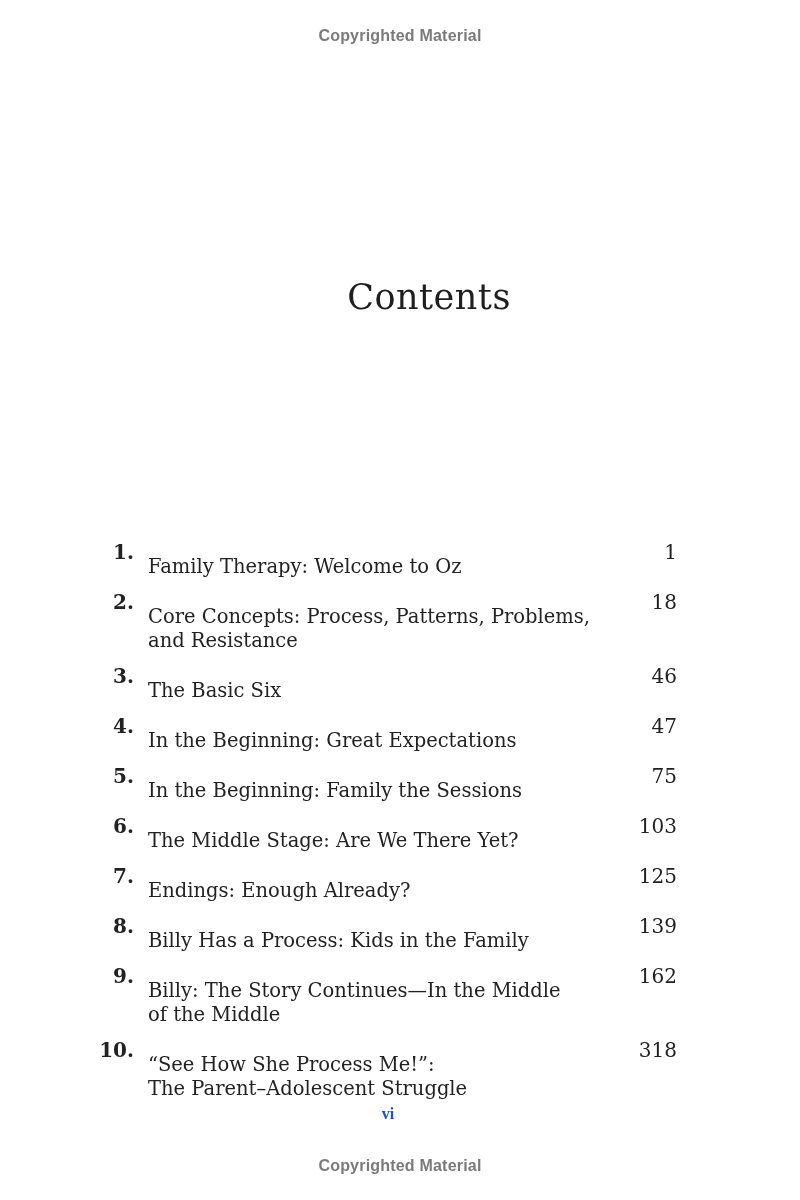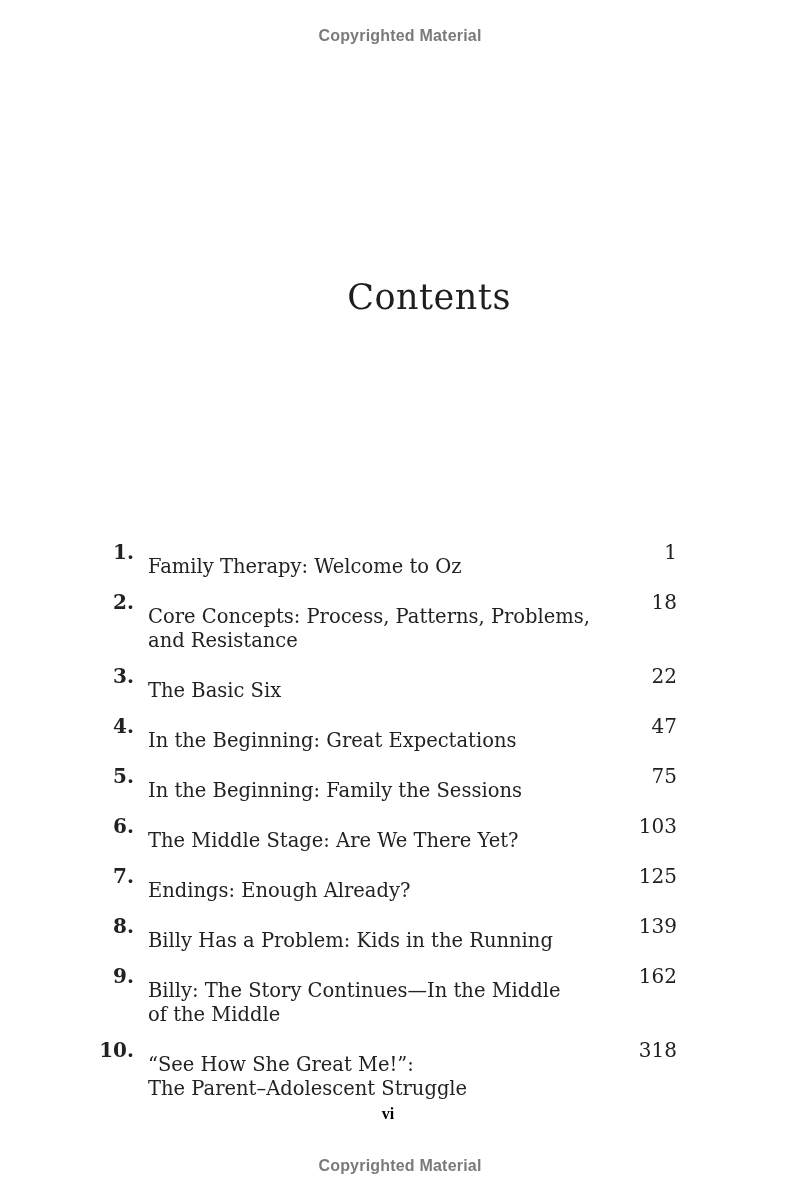--- a/index.html
+++ b/index.html
@@ -85,21 +85,21 @@
 
     .folio {
       position: absolute;
       top: 1105px;
       left: 0;
       width: 776px;
       text-align: center;
       font-family: "Liberation Serif", serif;
       font-weight: bold;
       font-size: 16px;
-      color: #000000;
+      color: #1d4ed8;
     }
   </style>
 </head>
 <body>
 
 <div class="watermark top">Copyrighted Material</div>
 
 <h1 class="page-title">Contents</h1>
 
 <div class="toc">
@@ -110,21 +110,21 @@
   </div>
   <div class="toc-entry" style="top:50px;">
     <span class="toc-num">2.</span>
     <span class="toc-title">Core Concepts: Process, Patterns, Problems,
 and Resistance</span>
     <span class="toc-page">18</span>
   </div>
   <div class="toc-entry" style="top:124px;">
     <span class="toc-num">3.</span>
     <span class="toc-title">The Basic Six</span>
-    <span class="toc-page">22</span>
+    <span class="toc-page">46</span>
   </div>
   <div class="toc-entry" style="top:174px;">
     <span class="toc-num">4.</span>
     <span class="toc-title">In the Beginning: Great Expectations</span>
     <span class="toc-page">47</span>
   </div>
   <div class="toc-entry" style="top:224px;">
     <span class="toc-num">5.</span>
     <span class="toc-title">In the Beginning: Family the Sessions</span>
     <span class="toc-page">75</span>
@@ -134,32 +134,32 @@
     <span class="toc-title">The Middle Stage: Are We There Yet?</span>
     <span class="toc-page">103</span>
   </div>
   <div class="toc-entry" style="top:324px;">
     <span class="toc-num">7.</span>
     <span class="toc-title">Endings: Enough Already?</span>
     <span class="toc-page">125</span>
   </div>
   <div class="toc-entry" style="top:374px;">
     <span class="toc-num">8.</span>
-    <span class="toc-title">Billy Has a Problem: Kids in the Running</span>
+    <span class="toc-title">Billy Has a Process: Kids in the Family</span>
     <span class="toc-page">139</span>
   </div>
   <div class="toc-entry" style="top:424px;">
     <span class="toc-num">9.</span>
     <span class="toc-title">Billy: The Story Continues—In the Middle
 of the Middle</span>
     <span class="toc-page">162</span>
   </div>
   <div class="toc-entry" style="top:498px;">
     <span class="toc-num">10.</span>
-    <span class="toc-title">“See How She Great Me!”:
+    <span class="toc-title">“See How She Process Me!”:
 The Parent–Adolescent Struggle</span>
     <span class="toc-page">318</span>
   </div>
 </div>
 
 <div class="folio">vi</div>
 
 <div class="watermark bottom">Copyrighted Material</div>
 
 </body></html>

